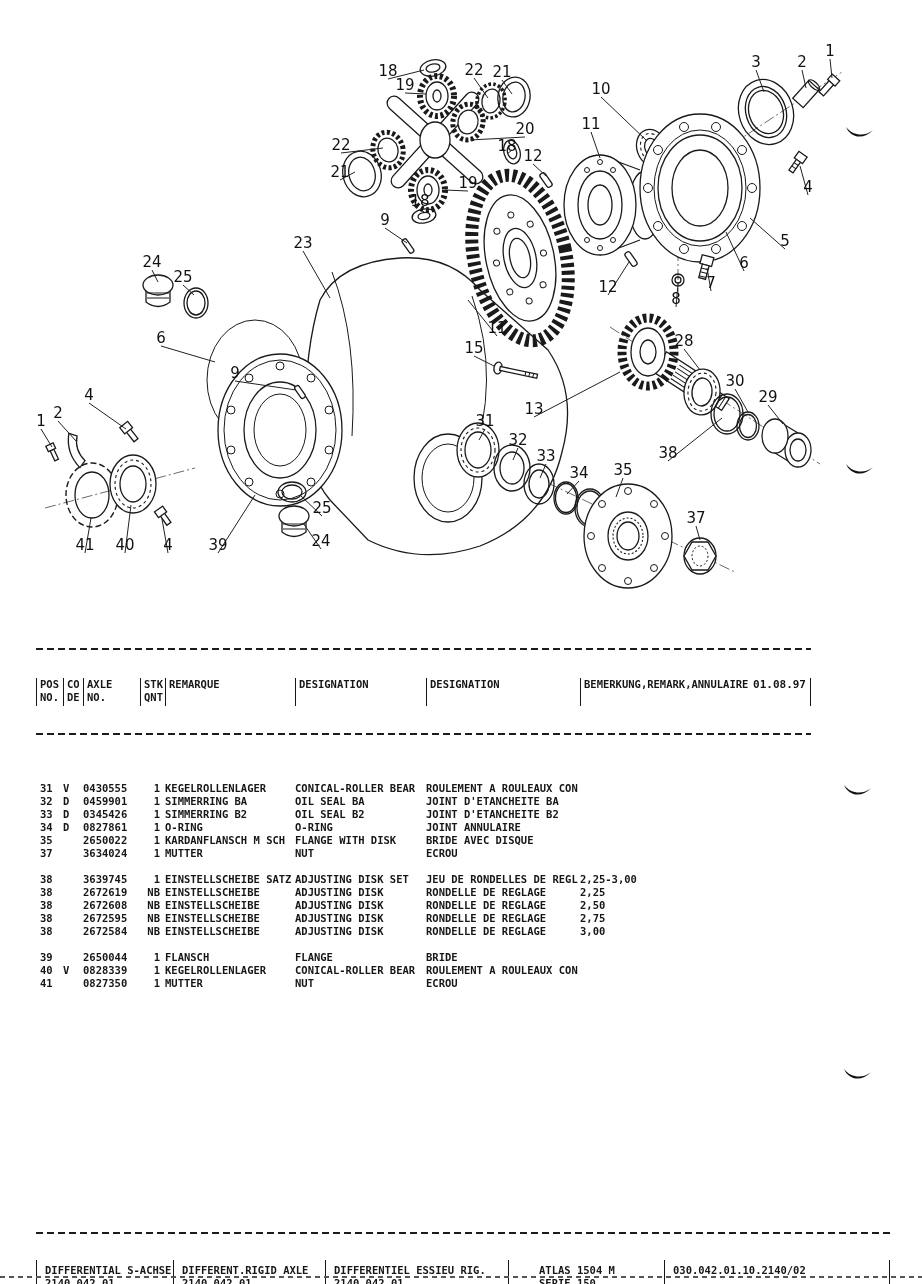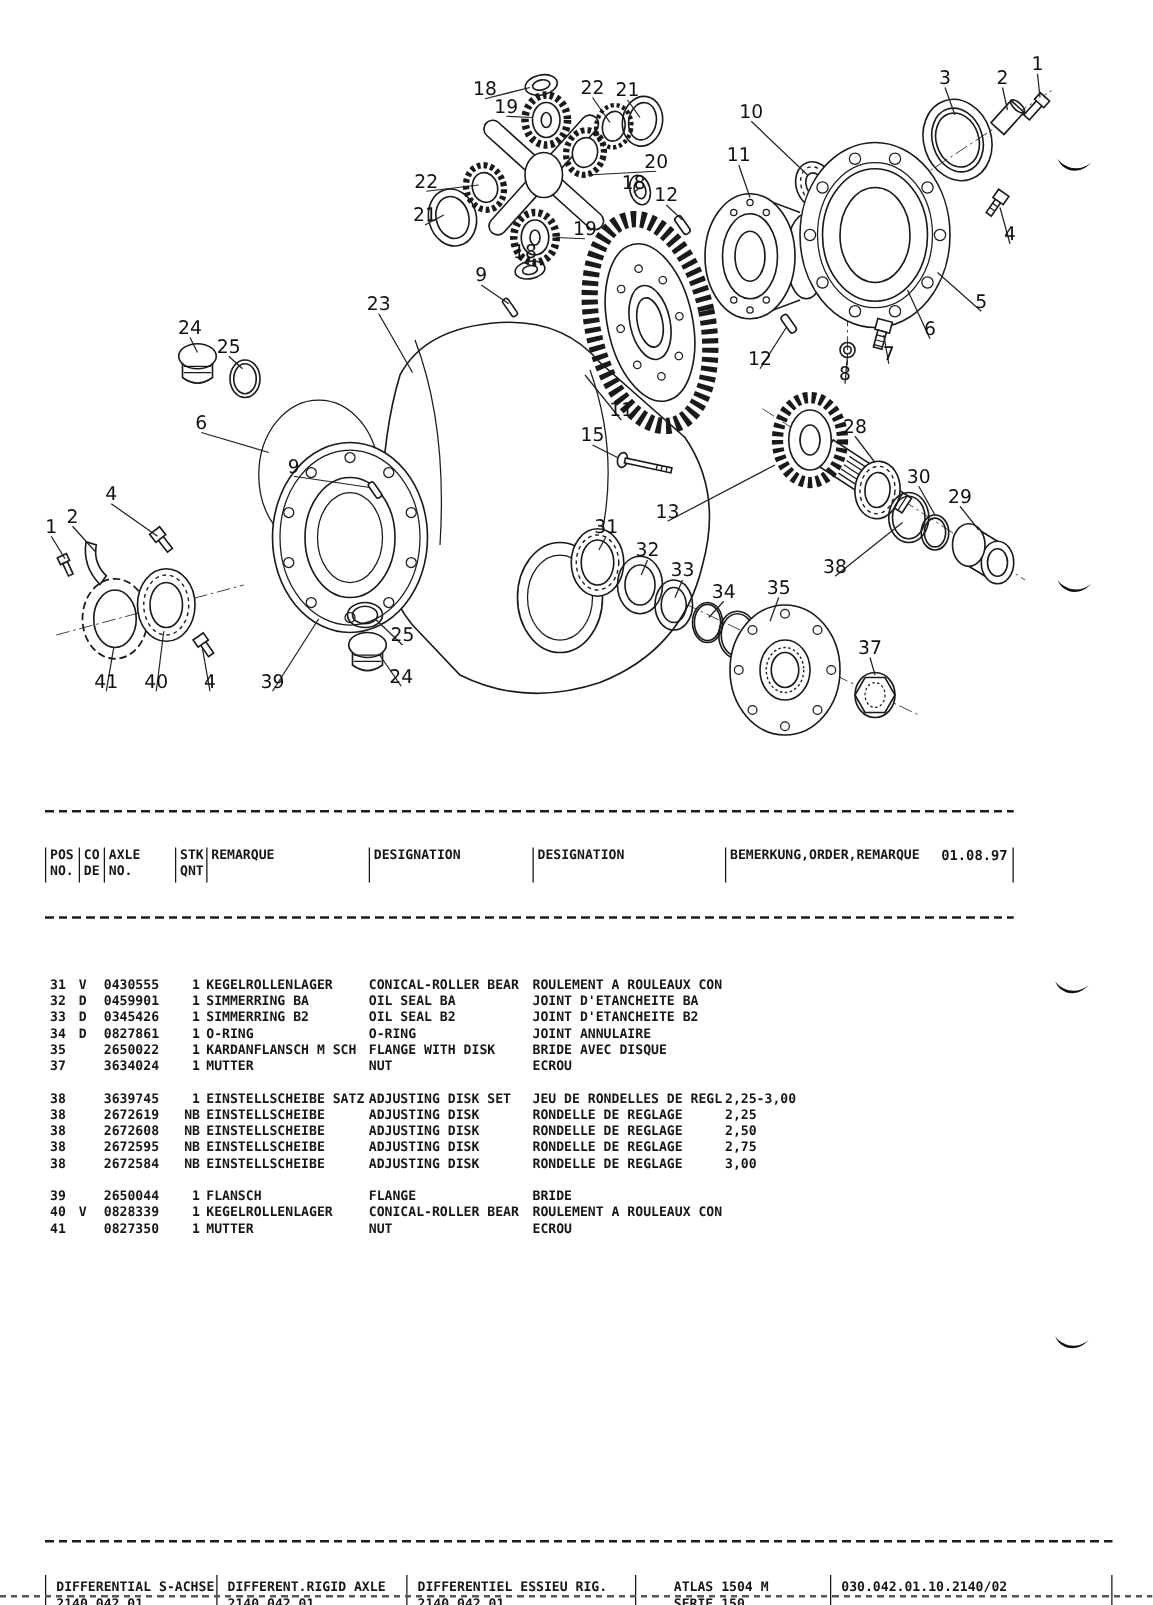--- a/index.html
+++ b/index.html
@@ -468,21 +468,21 @@
 <div id="table">
   <div class="dash"></div>
   <div id="thead">
     <div class="th"><span>POS</span><br><span>NO.</span></div>
     <div class="th"><span>CO</span><br><span>DE</span></div>
     <div class="th"><span>AXLE</span><br><span>NO.</span></div>
     <div class="th"><span>STK</span><br><span>QNT</span></div>
     <div class="th"><span>REMARQUE</span></div>
     <div class="th"><span>DESIGNATION</span></div>
     <div class="th"><span>DESIGNATION</span></div>
-    <div class="th"><span>BEMERKUNG,ORDER,REMARQUE</span><span class="date">01.08.97</span></div>
+    <div class="th"><span>BEMERKUNG,REMARK,ANNULAIRE</span><span class="date">01.08.97</span></div>
   </div>
   <div class="dash"></div>
   <div id="tbody"><div class="group"><div class="trow"><span class="c-pos">31</span><span class="c-code">V</span><span class="c-order">0430555</span><span class="c-qty">1</span><span class="c-benennung">KEGELROLLENLAGER</span><span class="c-description">CONICAL-ROLLER BEAR</span><span class="c-designation">ROULEMENT A ROULEAUX CON</span><span class="c-remark"></span></div><div class="trow"><span class="c-pos">32</span><span class="c-code">D</span><span class="c-order">0459901</span><span class="c-qty">1</span><span class="c-benennung">SIMMERRING BA</span><span class="c-description">OIL SEAL BA</span><span class="c-designation">JOINT D'ETANCHEITE BA</span><span class="c-remark"></span></div><div class="trow"><span class="c-pos">33</span><span class="c-code">D</span><span class="c-order">0345426</span><span class="c-qty">1</span><span class="c-benennung">SIMMERRING B2</span><span class="c-description">OIL SEAL B2</span><span class="c-designation">JOINT D'ETANCHEITE B2</span><span class="c-remark"></span></div><div class="trow"><span class="c-pos">34</span><span class="c-code">D</span><span class="c-order">0827861</span><span class="c-qty">1</span><span class="c-benennung">O-RING</span><span class="c-description">O-RING</span><span class="c-designation">JOINT ANNULAIRE</span><span class="c-remark"></span></div><div class="trow"><span class="c-pos">35</span><span class="c-code"></span><span class="c-order">2650022</span><span class="c-qty">1</span><span class="c-benennung">KARDANFLANSCH M SCH</span><span class="c-description">FLANGE WITH DISK</span><span class="c-designation">BRIDE AVEC DISQUE</span><span class="c-remark"></span></div><div class="trow"><span class="c-pos">37</span><span class="c-code"></span><span class="c-order">3634024</span><span class="c-qty">1</span><span class="c-benennung">MUTTER</span><span class="c-description">NUT</span><span class="c-designation">ECROU</span><span class="c-remark"></span></div></div><div class="group"><div class="trow"><span class="c-pos">38</span><span class="c-code"></span><span class="c-order">3639745</span><span class="c-qty">1</span><span class="c-benennung">EINSTELLSCHEIBE SATZ</span><span class="c-description">ADJUSTING DISK SET</span><span class="c-designation">JEU DE RONDELLES DE REGL</span><span class="c-remark">2,25-3,00</span></div><div class="trow"><span class="c-pos">38</span><span class="c-code"></span><span class="c-order">2672619</span><span class="c-qty">NB</span><span class="c-benennung">EINSTELLSCHEIBE</span><span class="c-description">ADJUSTING DISK</span><span class="c-designation">RONDELLE DE REGLAGE</span><span class="c-remark">2,25</span></div><div class="trow"><span class="c-pos">38</span><span class="c-code"></span><span class="c-order">2672608</span><span class="c-qty">NB</span><span class="c-benennung">EINSTELLSCHEIBE</span><span class="c-description">ADJUSTING DISK</span><span class="c-designation">RONDELLE DE REGLAGE</span><span class="c-remark">2,50</span></div><div class="trow"><span class="c-pos">38</span><span class="c-code"></span><span class="c-order">2672595</span><span class="c-qty">NB</span><span class="c-benennung">EINSTELLSCHEIBE</span><span class="c-description">ADJUSTING DISK</span><span class="c-designation">RONDELLE DE REGLAGE</span><span class="c-remark">2,75</span></div><div class="trow"><span class="c-pos">38</span><span class="c-code"></span><span class="c-order">2672584</span><span class="c-qty">NB</span><span class="c-benennung">EINSTELLSCHEIBE</span><span class="c-description">ADJUSTING DISK</span><span class="c-designation">RONDELLE DE REGLAGE</span><span class="c-remark">3,00</span></div></div><div class="group"><div class="trow"><span class="c-pos">39</span><span class="c-code"></span><span class="c-order">2650044</span><span class="c-qty">1</span><span class="c-benennung">FLANSCH</span><span class="c-description">FLANGE</span><span class="c-designation">BRIDE</span><span class="c-remark"></span></div><div class="trow"><span class="c-pos">40</span><span class="c-code">V</span><span class="c-order">0828339</span><span class="c-qty">1</span><span class="c-benennung">KEGELROLLENLAGER</span><span class="c-description">CONICAL-ROLLER BEAR</span><span class="c-designation">ROULEMENT A ROULEAUX CON</span><span class="c-remark"></span></div><div class="trow"><span class="c-pos">41</span><span class="c-code"></span><span class="c-order">0827350</span><span class="c-qty">1</span><span class="c-benennung">MUTTER</span><span class="c-description">NUT</span><span class="c-designation">ECROU</span><span class="c-remark"></span></div></div></div>
 </div>
 
 <div id="footer">
   <div class="dash"></div>
   <div id="fcells"><div class="fcell"><div>DIFFERENTIAL S-ACHSE</div><div>2140.042.01.</div></div><div class="fcell"><div>DIFFERENT.RIGID AXLE</div><div>2140.042.01.</div></div><div class="fcell"><div>DIFFERENTIEL ESSIEU RIG.</div><div>2140.042.01.</div></div><div class="fcell indent"><div>ATLAS 1504 M</div><div>SERIE 150</div></div><div class="fcell"><div>030.042.01.10.2140/02</div><div></div></div></div>
   
 </div>

